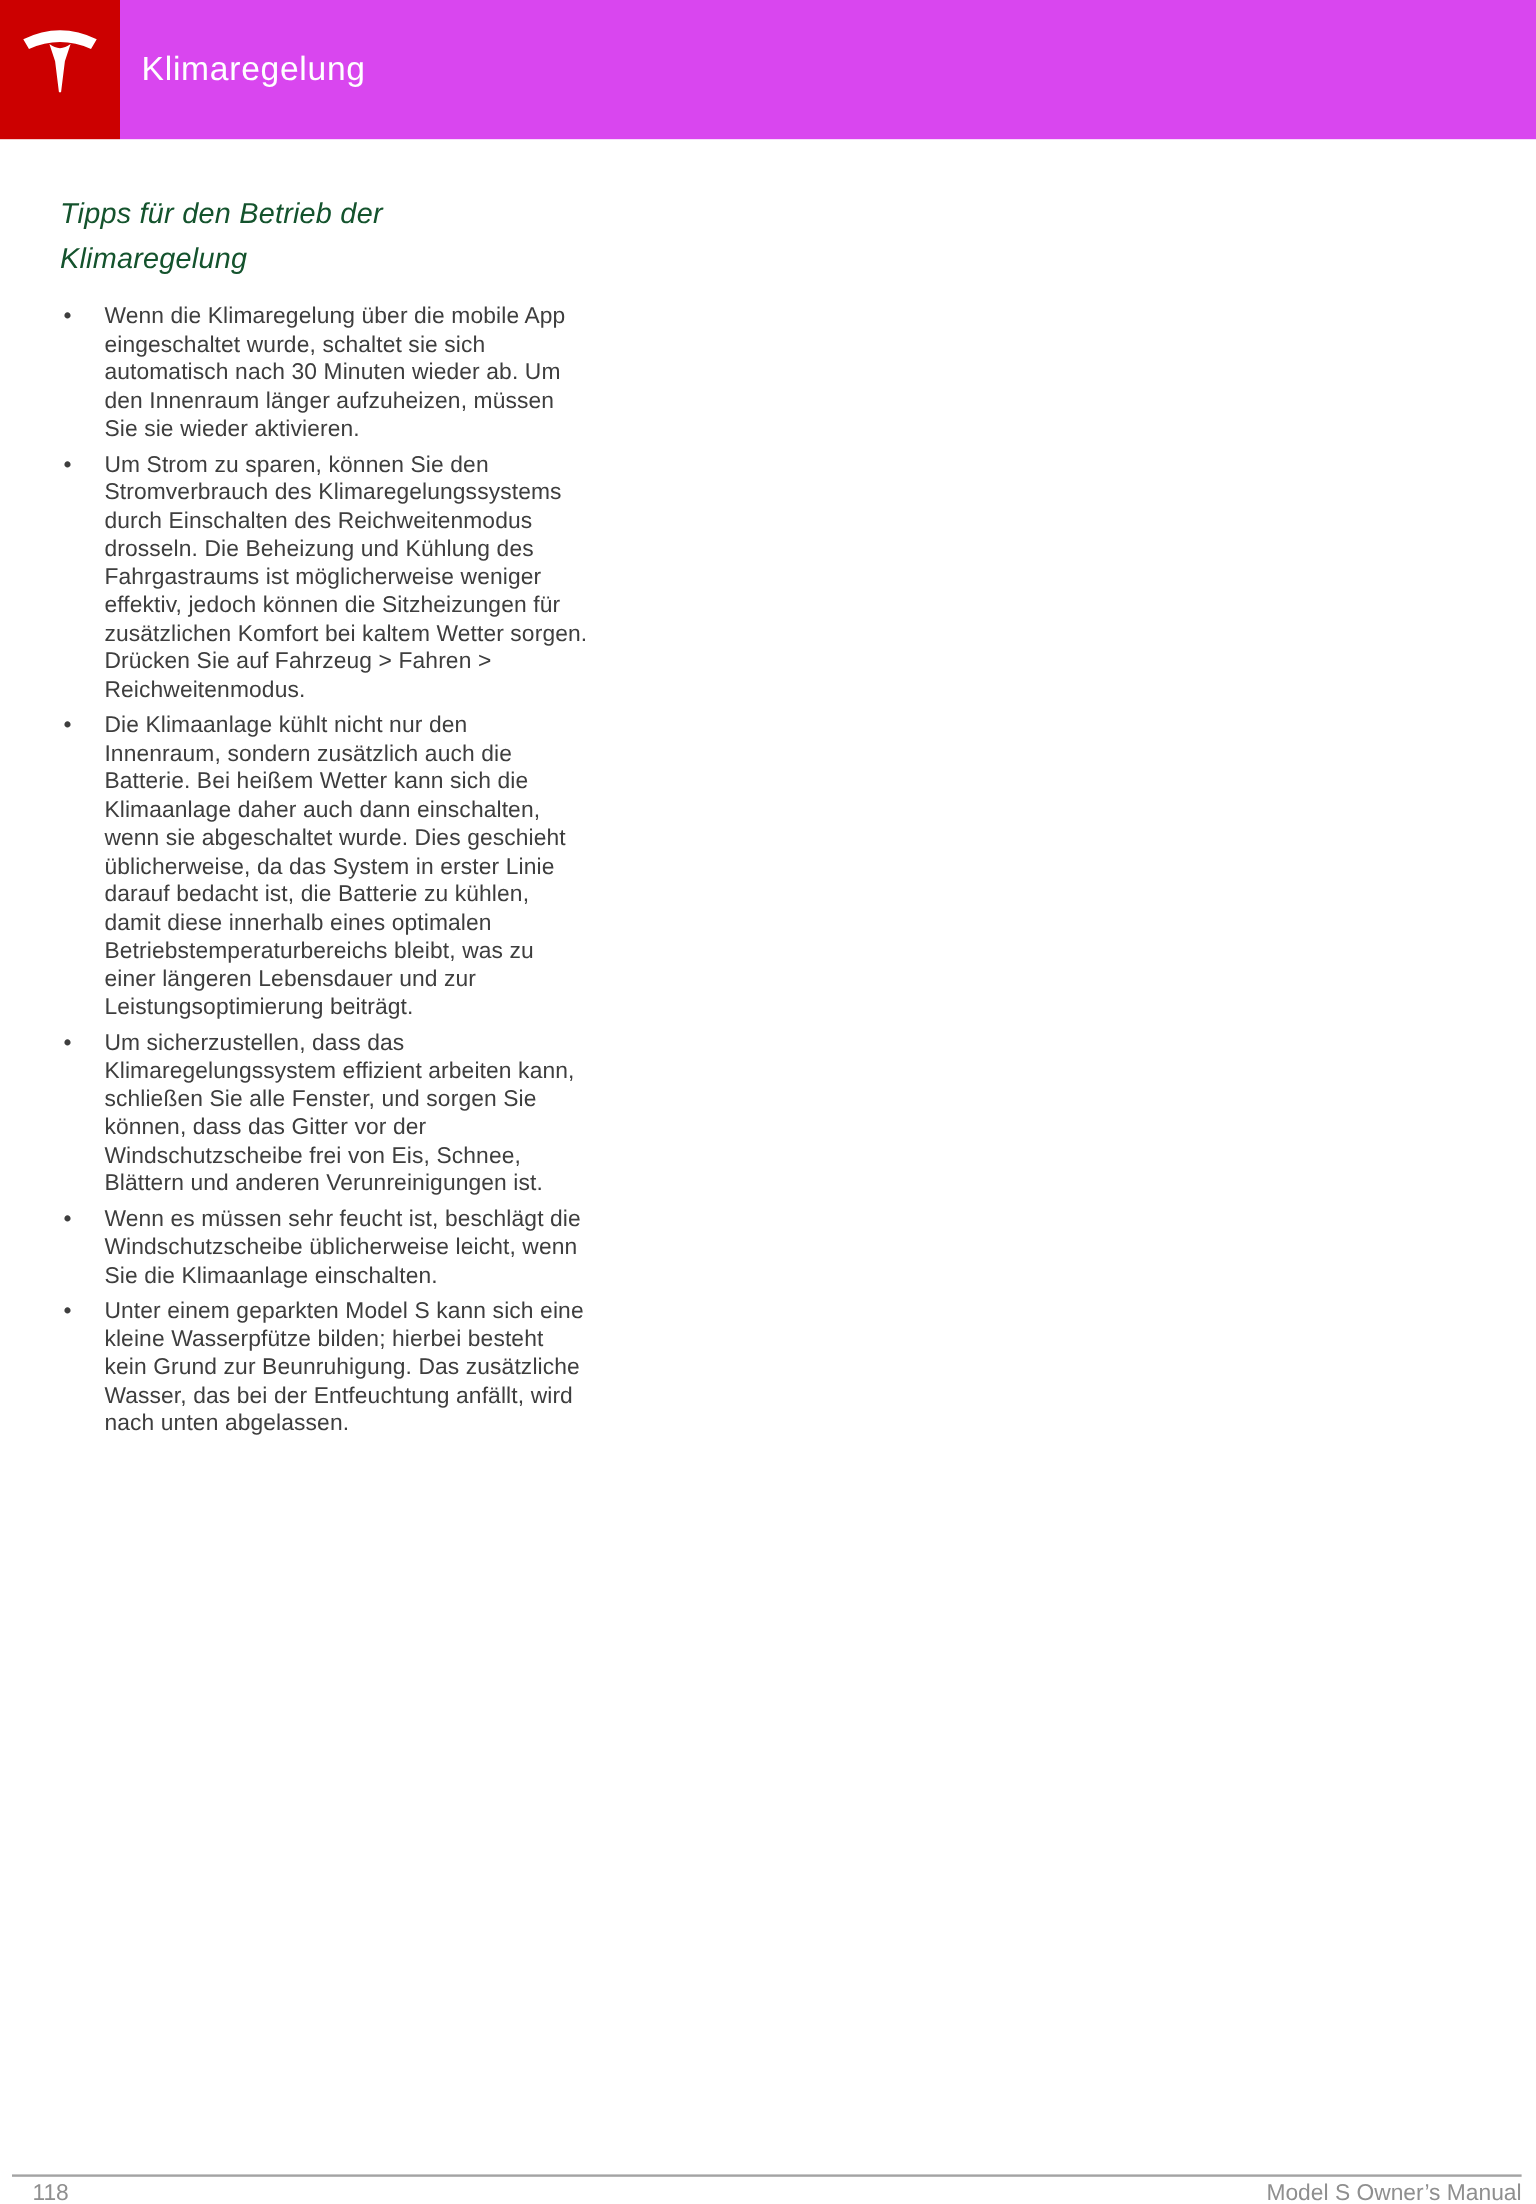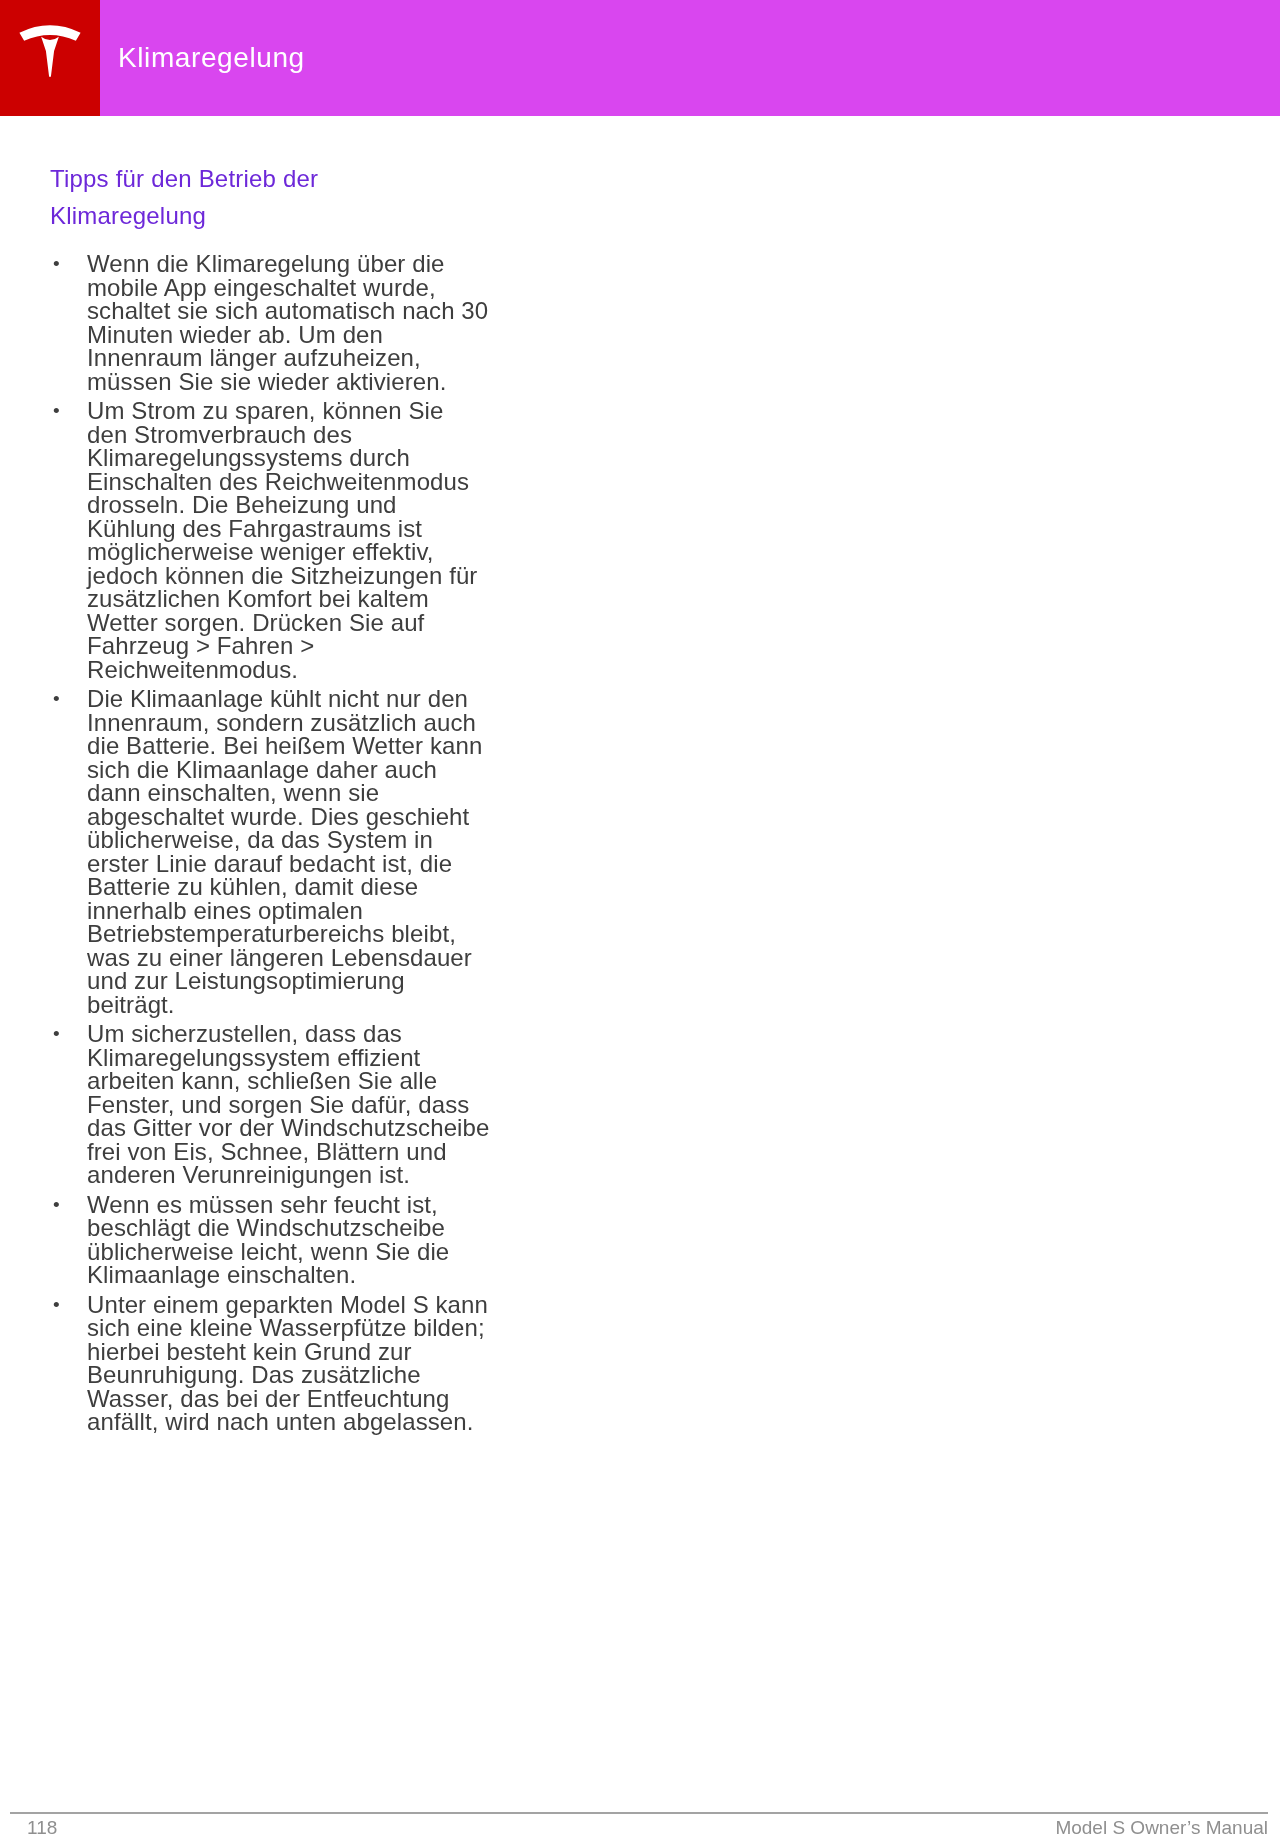--- a/index.html
+++ b/index.html
@@ -46,34 +46,35 @@
   
   .content {
     padding: 44px 0 0 50px;
   }
   .section-heading {
     margin: 0 0 18px 0;
     max-width: 330px;
     font-size: 24px;
     font-weight: 400;
     line-height: 37px;
-    color: #6d28d9;
+    color: #14532d;
     letter-spacing: 0.2px;
+    font-style: italic;
   }
   .tips-list {
     list-style: none;
     margin: 0;
     padding: 0;
     width: 440px;
   }
   .tips-list li {
     position: relative;
     padding-left: 37px;
     margin: 0 0 6px 0;
-    font-size: 24px;
+    font-size: 19px;
     line-height: 23.5px;
     color: #3e3e3e;
     letter-spacing: 0.1px;
   }
   .tips-list li::before {
     content: "\2022";
     position: absolute;
     left: 3px;
     top: 0;
     font-size: 19px;
@@ -116,21 +117,21 @@
     <span class="chapter-title">Klimaregelung</span>
   </div>
 </div>
 
 <div class="content">
   <h1 class="section-heading">Tipps für den Betrieb der Klimaregelung</h1>
   <ul class="tips-list">
     <li><span>Wenn die Klimaregelung über die mobile App eingeschaltet wurde, schaltet sie sich automatisch nach 30 Minuten wieder ab. Um den Innenraum länger aufzuheizen, müssen Sie sie wieder aktivieren.</span></li>
     <li><span>Um Strom zu sparen, können Sie den Stromverbrauch des Klimaregelungssystems durch Einschalten des Reichweitenmodus drosseln. Die Beheizung und Kühlung des Fahrgastraums ist möglicherweise weniger effektiv, jedoch können die Sitzheizungen für zusätzlichen Komfort bei kaltem Wetter sorgen. Drücken Sie auf Fahrzeug &gt; Fahren &gt; Reichweitenmodus.</span></li>
     <li><span>Die Klimaanlage kühlt nicht nur den Innenraum, sondern zusätzlich auch die Batterie. Bei heißem Wetter kann sich die Klimaanlage daher auch dann einschalten, wenn sie abgeschaltet wurde. Dies geschieht üblicherweise, da das System in erster Linie darauf bedacht ist, die Batterie zu kühlen, damit diese innerhalb eines optimalen Betriebstemperaturbereichs bleibt, was zu einer längeren Lebensdauer und zur Leistungsoptimierung beiträgt.</span></li>
-    <li><span>Um sicherzustellen, dass das Klimaregelungssystem effizient arbeiten kann, schließen Sie alle Fenster, und sorgen Sie dafür, dass das Gitter vor der Windschutzscheibe frei von Eis, Schnee, Blättern und anderen Verunreinigungen ist.</span></li>
+    <li><span>Um sicherzustellen, dass das Klimaregelungssystem effizient arbeiten kann, schließen Sie alle Fenster, und sorgen Sie können, dass das Gitter vor der Windschutzscheibe frei von Eis, Schnee, Blättern und anderen Verunreinigungen ist.</span></li>
     <li><span>Wenn es müssen sehr feucht ist, beschlägt die Windschutzscheibe üblicherweise leicht, wenn Sie die Klimaanlage einschalten.</span></li>
     <li><span>Unter einem geparkten Model S kann sich eine kleine Wasserpfütze bilden; hierbei besteht kein Grund zur Beunruhigung. Das zusätzliche Wasser, das bei der Entfeuchtung anfällt, wird nach unten abgelassen.</span></li>
   </ul>
 </div>
 
 <div class="footer">
   <span class="page-number">118</span>
   <span class="manual-title">Model S Owner’s Manual</span>
 </div>
 

